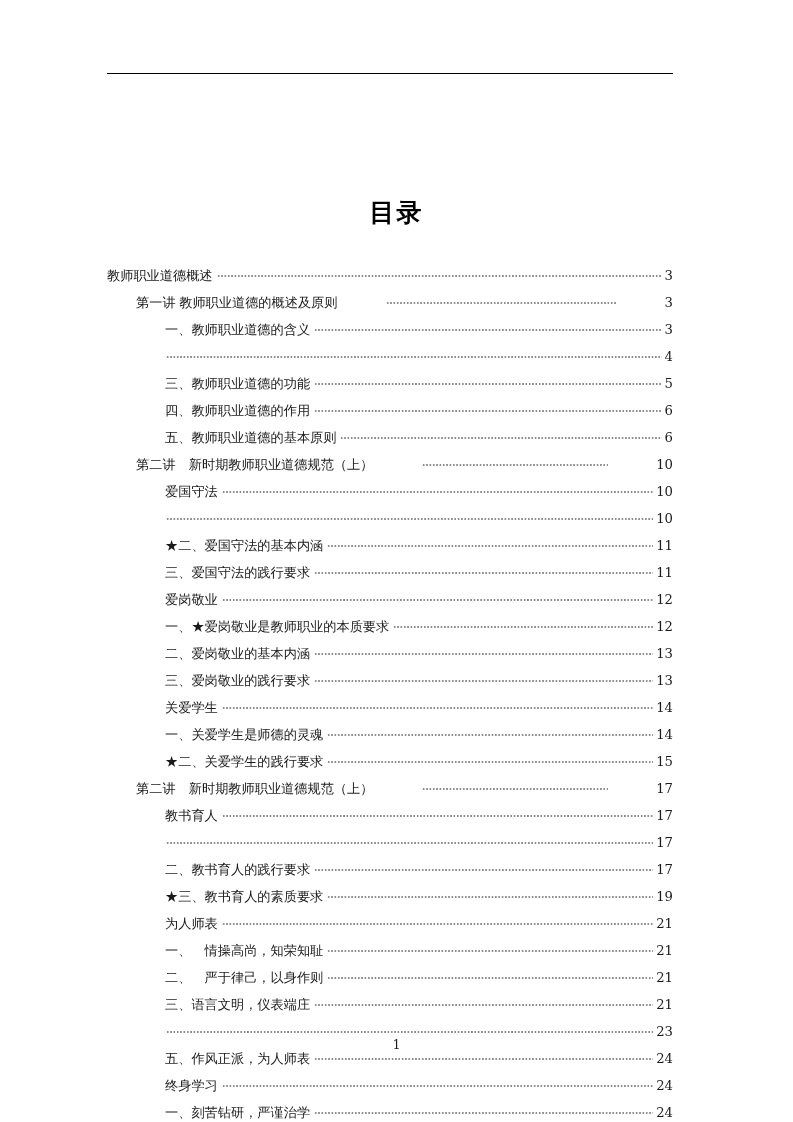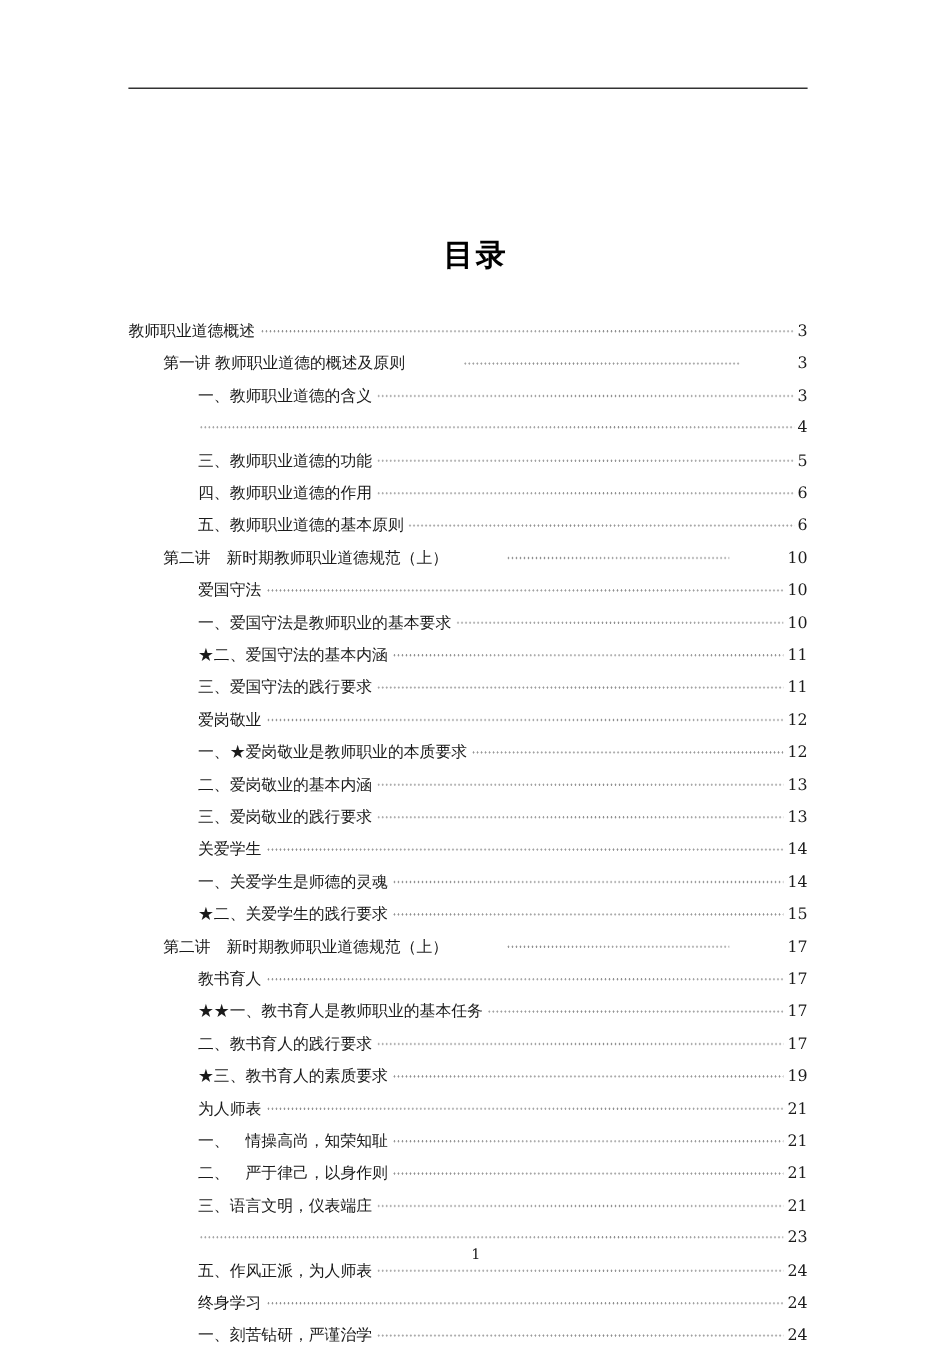--- a/index.html
+++ b/index.html
@@ -166,21 +166,20 @@
         <span class="toc-label">第二讲　新时期教师职业道德规范（上）</span>
         <span class="toc-dots"></span>
         <span class="toc-page">10</span>
       </div>
       <div class="toc-row lvl-3">
         <span class="toc-label">爱国守法</span>
         <span class="toc-dots"></span>
         <span class="toc-page">10</span>
       </div>
       <div class="toc-row lvl-3">
-        <span class="toc-label">一、爱国守法是教师职业的基本要求</span>
         <span class="toc-dots"></span>
         <span class="toc-page">10</span>
       </div>
       <div class="toc-row lvl-3">
         <span class="toc-label">★二、爱国守法的基本内涵</span>
         <span class="toc-dots"></span>
         <span class="toc-page">11</span>
       </div>
       <div class="toc-row lvl-3">
         <span class="toc-label">三、爱国守法的践行要求</span>
@@ -226,21 +225,20 @@
         <span class="toc-label">第二讲　新时期教师职业道德规范（上）</span>
         <span class="toc-dots"></span>
         <span class="toc-page">17</span>
       </div>
       <div class="toc-row lvl-3">
         <span class="toc-label">教书育人</span>
         <span class="toc-dots"></span>
         <span class="toc-page">17</span>
       </div>
       <div class="toc-row lvl-3">
-        <span class="toc-label">★★一、教书育人是教师职业的基本任务</span>
         <span class="toc-dots"></span>
         <span class="toc-page">17</span>
       </div>
       <div class="toc-row lvl-3">
         <span class="toc-label">二、教书育人的践行要求</span>
         <span class="toc-dots"></span>
         <span class="toc-page">17</span>
       </div>
       <div class="toc-row lvl-3">
         <span class="toc-label">★三、教书育人的素质要求</span>

